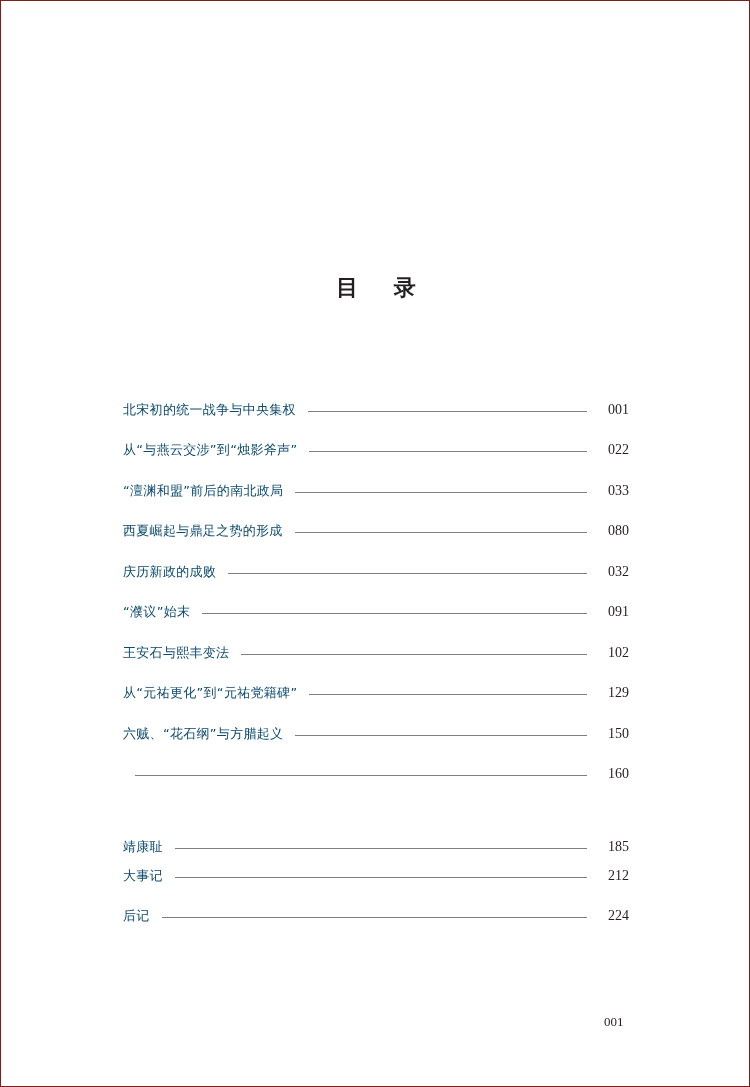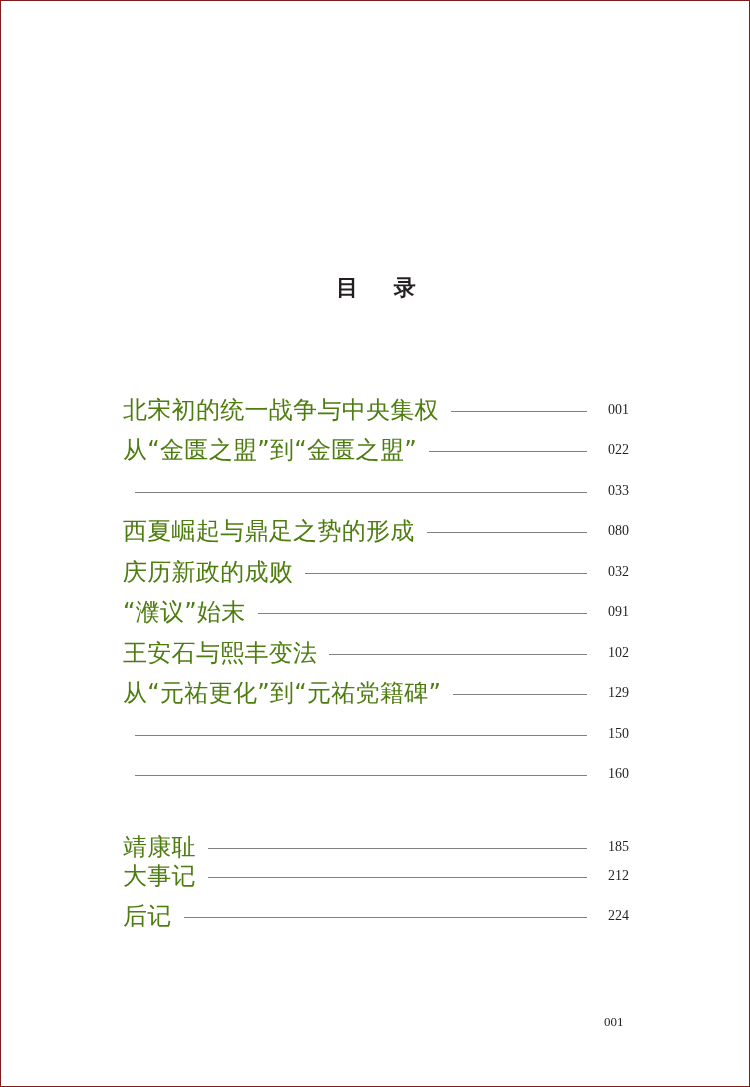--- a/index.html
+++ b/index.html
@@ -44,23 +44,23 @@
     }
     .toc-row {
       position: absolute;
       left: 0;
       width: 506px;
       height: 28px;
       display: flex;
       align-items: center;
     }
     .toc-label {
-      font-size: 24px;
+      font-size: 13px;
       white-space: nowrap;
-      color: #4d7c0f;
+      color: #0c4a6e;
       letter-spacing: 0.3px;
       font-family: "DejaVu Sans", "Liberation Sans", sans-serif;
       font-weight: normal;
     }
     .toc-leader {
       flex: 1;
       height: 0;
       border-top: 1px solid #808080;
       margin-left: 12px;
       margin-right: 15px;
@@ -91,26 +91,27 @@
 
   <div class="toc-list">
 
     <div class="toc-row" style="top:395px">
       <span class="toc-label">北宋初的统一战争与中央集权</span>
       <span class="toc-leader"></span>
       <span class="toc-page">001</span>
     </div>
 
     <div class="toc-row" style="top:435px">
-      <span class="toc-label">从“金匮之盟”到“金匮之盟”</span>
+      <span class="toc-label">从“与燕云交涉”到“烛影斧声”</span>
       <span class="toc-leader"></span>
       <span class="toc-page">022</span>
     </div>
 
     <div class="toc-row" style="top:476px">
+      <span class="toc-label">“澶渊和盟”前后的南北政局</span>
       <span class="toc-leader"></span>
       <span class="toc-page">033</span>
     </div>
 
     <div class="toc-row" style="top:516px">
       <span class="toc-label">西夏崛起与鼎足之势的形成</span>
       <span class="toc-leader"></span>
       <span class="toc-page">080</span>
     </div>
 
@@ -132,20 +133,21 @@
       <span class="toc-page">102</span>
     </div>
 
     <div class="toc-row" style="top:678px">
       <span class="toc-label">从“元祐更化”到“元祐党籍碑”</span>
       <span class="toc-leader"></span>
       <span class="toc-page">129</span>
     </div>
 
     <div class="toc-row" style="top:719px">
+      <span class="toc-label">六贼、“花石纲”与方腊起义</span>
       <span class="toc-leader"></span>
       <span class="toc-page">150</span>
     </div>
 
     <div class="toc-row" style="top:759px">
       <span class="toc-leader"></span>
       <span class="toc-page">160</span>
     </div>
 
     <div class="toc-row" style="top:832px">

